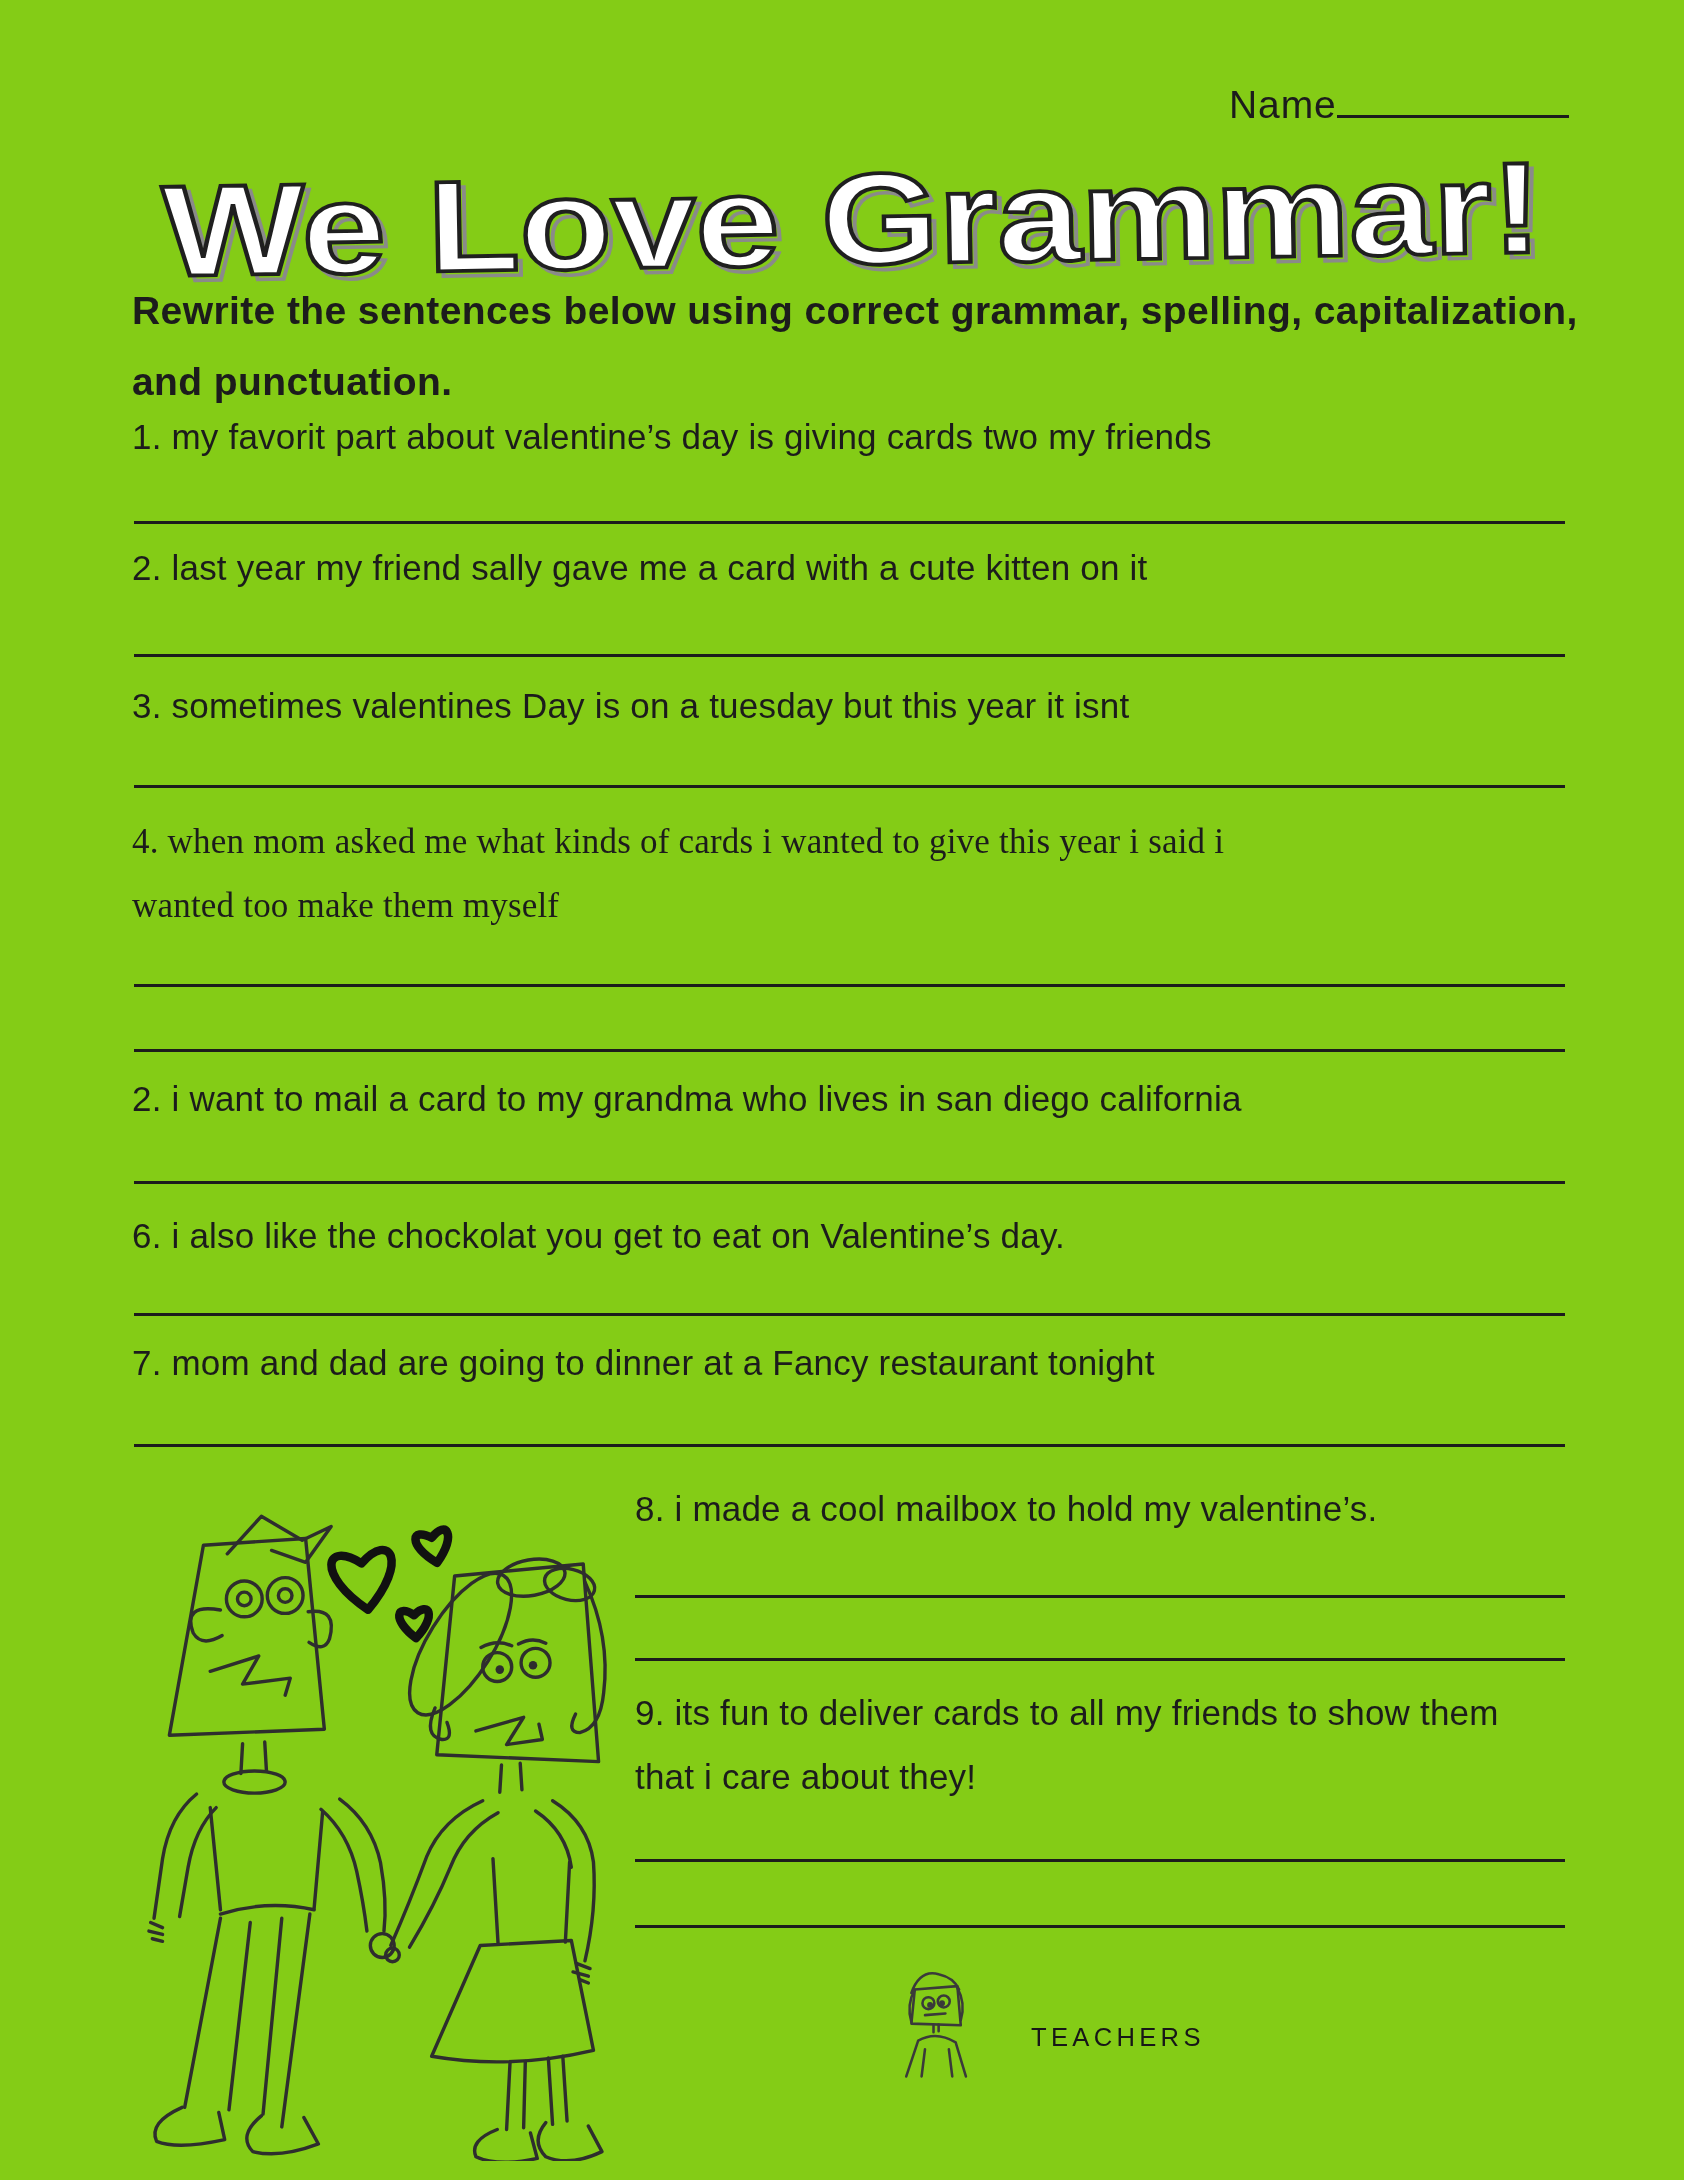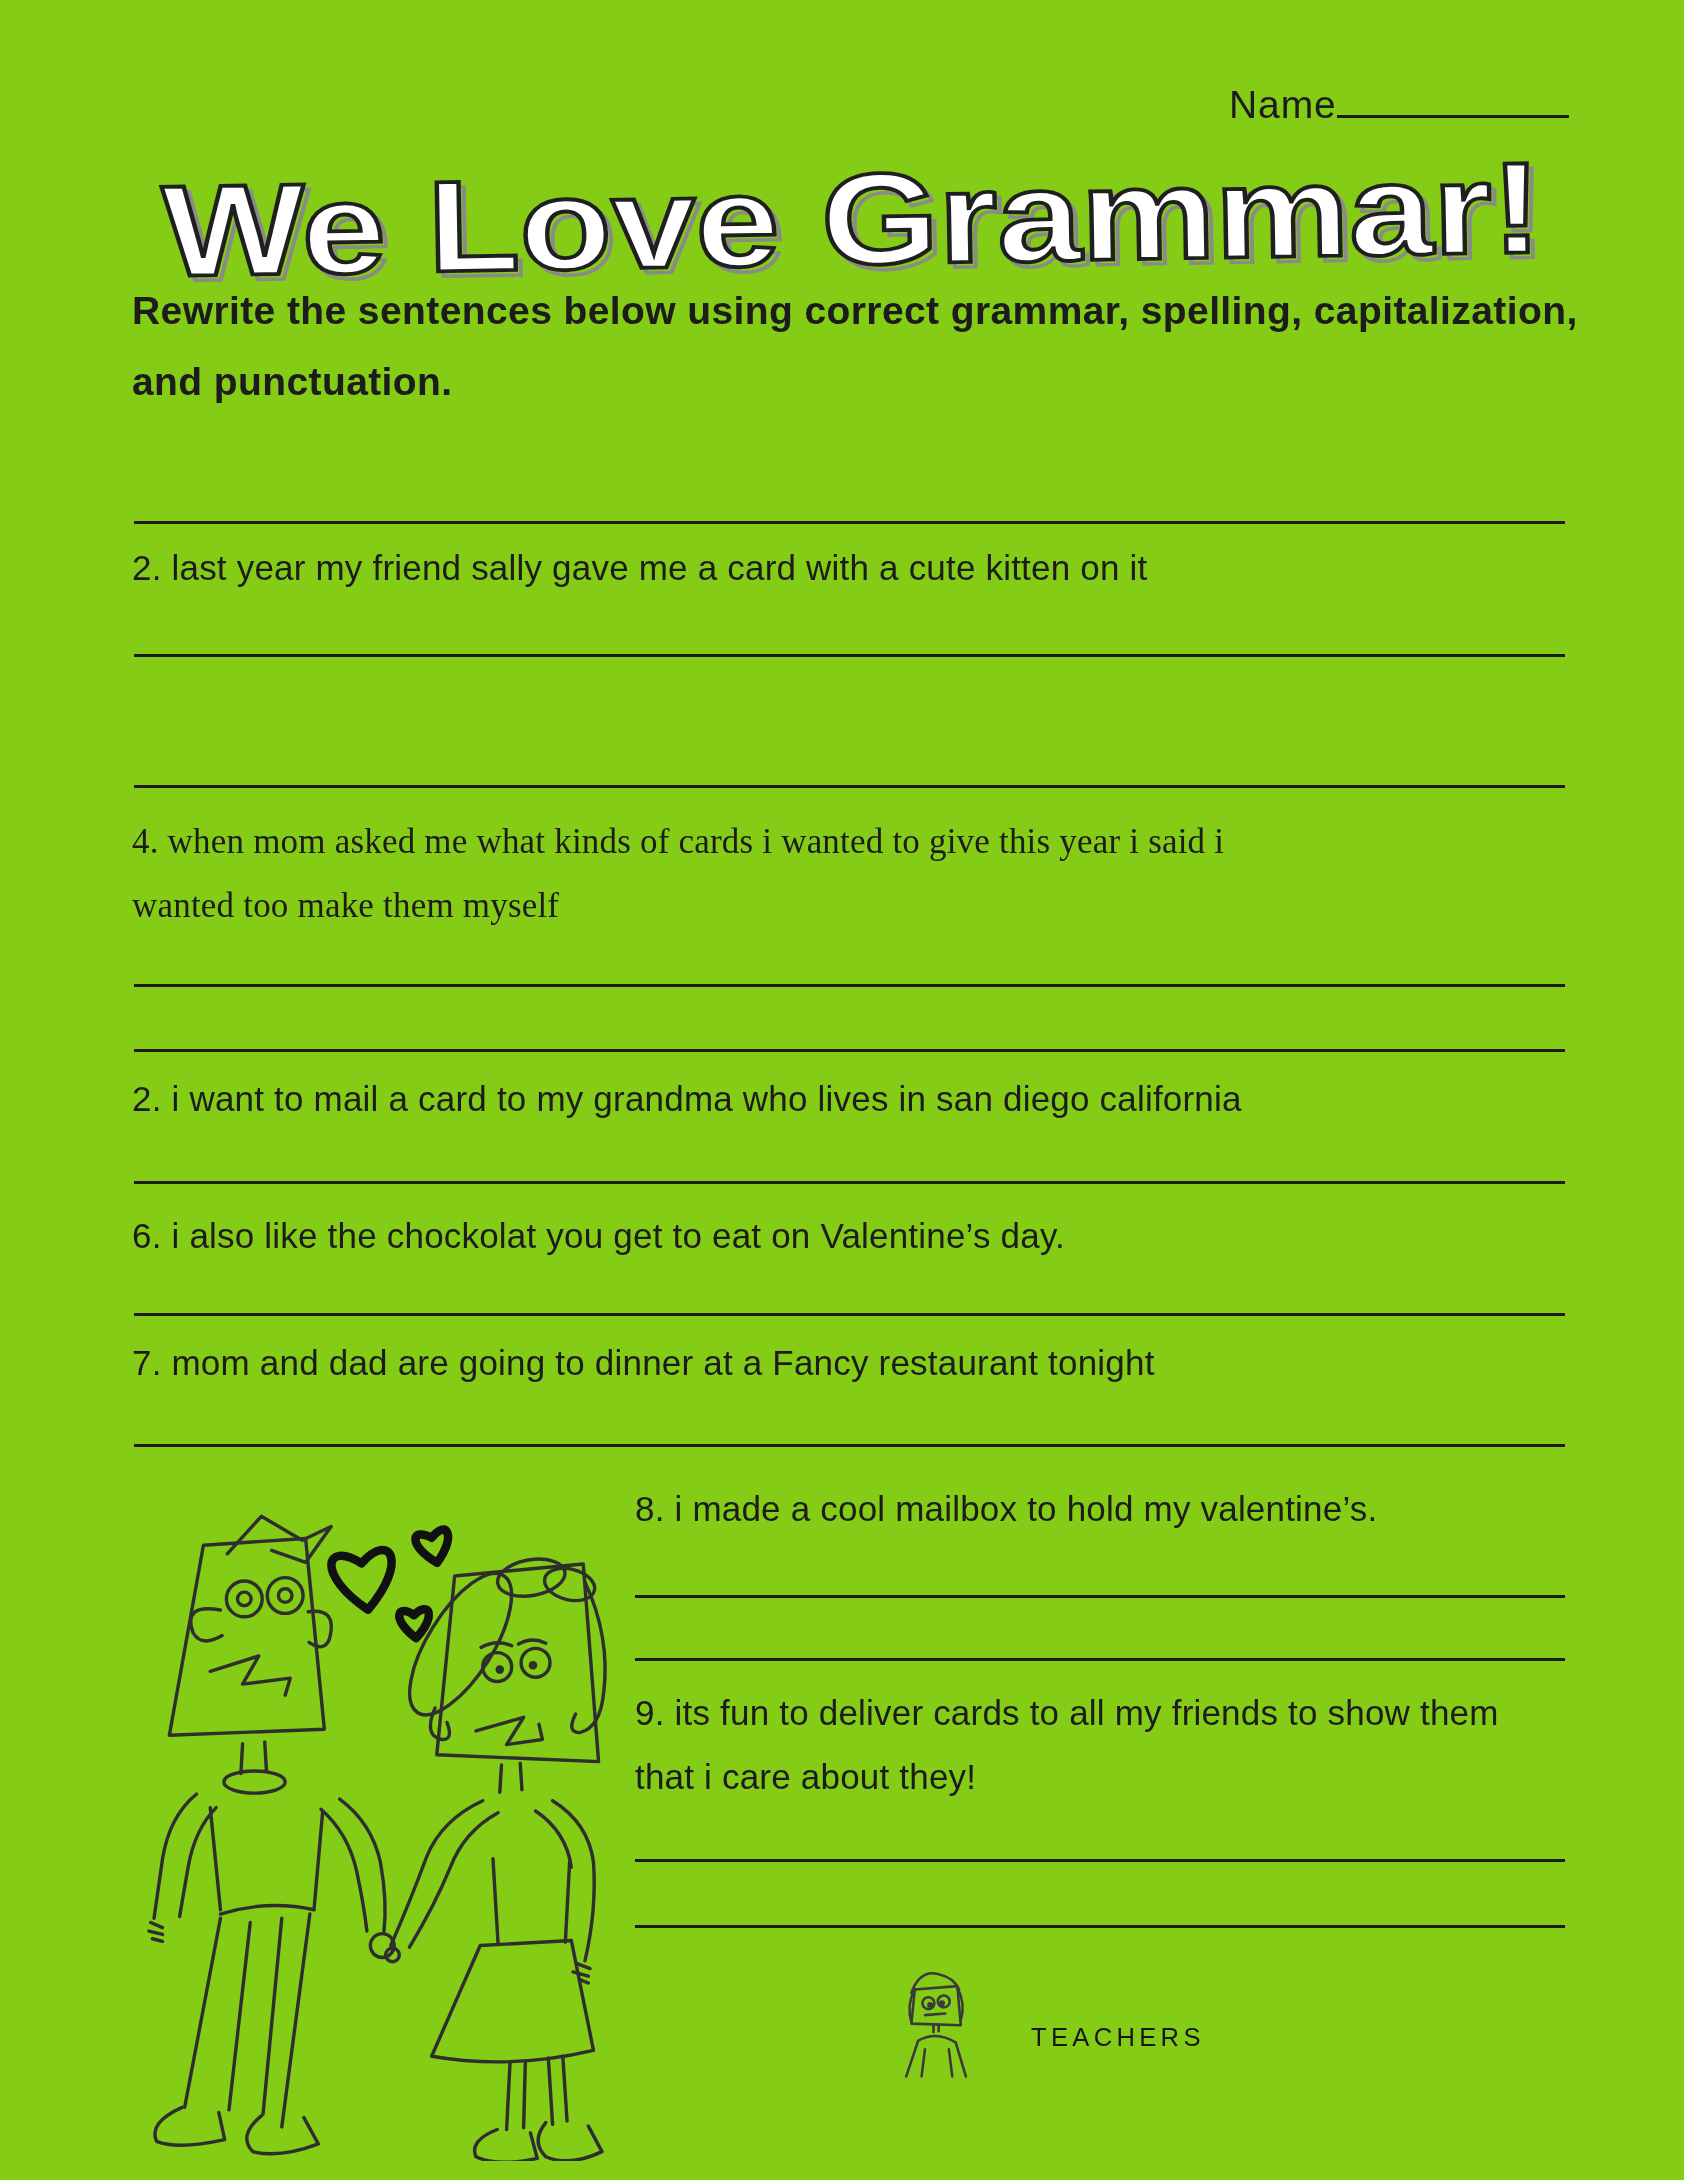--- a/index.html
+++ b/index.html
@@ -57,25 +57,27 @@
       <g transform="rotate(-1 850 110)" font-family="Liberation Sans, sans-serif" font-weight="bold" font-size="152" text-anchor="middle">
         <text x="856" y="168" textLength="1620" lengthAdjust="spacingAndGlyphs" fill="none" stroke="#8a8a8a" stroke-width="4">We Love Grammar!</text>
         <text x="850" y="162" textLength="1620" lengthAdjust="spacingAndGlyphs" fill="#ffffff" stroke="#1f1f1f" stroke-width="4.5">We Love Grammar!</text>
       </g>
     </svg>
   </div>
 
   <div class="instructions">Rewrite the sentences below using correct grammar, spelling, capitalization,
 and punctuation.</div>
 
+  <div class="item i1">1. my favorit part about valentine’s day is giving cards two my friends</div>
   <div class="rule r1"></div>
 
   <div class="item i2">2. last year my friend sally gave me a card with a cute kitten on it</div>
   <div class="rule r2"></div>
 
+  <div class="item i3">3. sometimes valentines Day is on a tuesday but this year it isnt</div>
   <div class="rule r3"></div>
 
   <div class="item i4">4. when mom asked me what kinds of cards i wanted to give this year i said i
 wanted too make them myself</div>
   <div class="rule r4a"></div>
   <div class="rule r4b"></div>
 
   <div class="item i5">2. i want to mail a card to my grandma who lives in san diego california</div>
   <div class="rule r5"></div>
 

